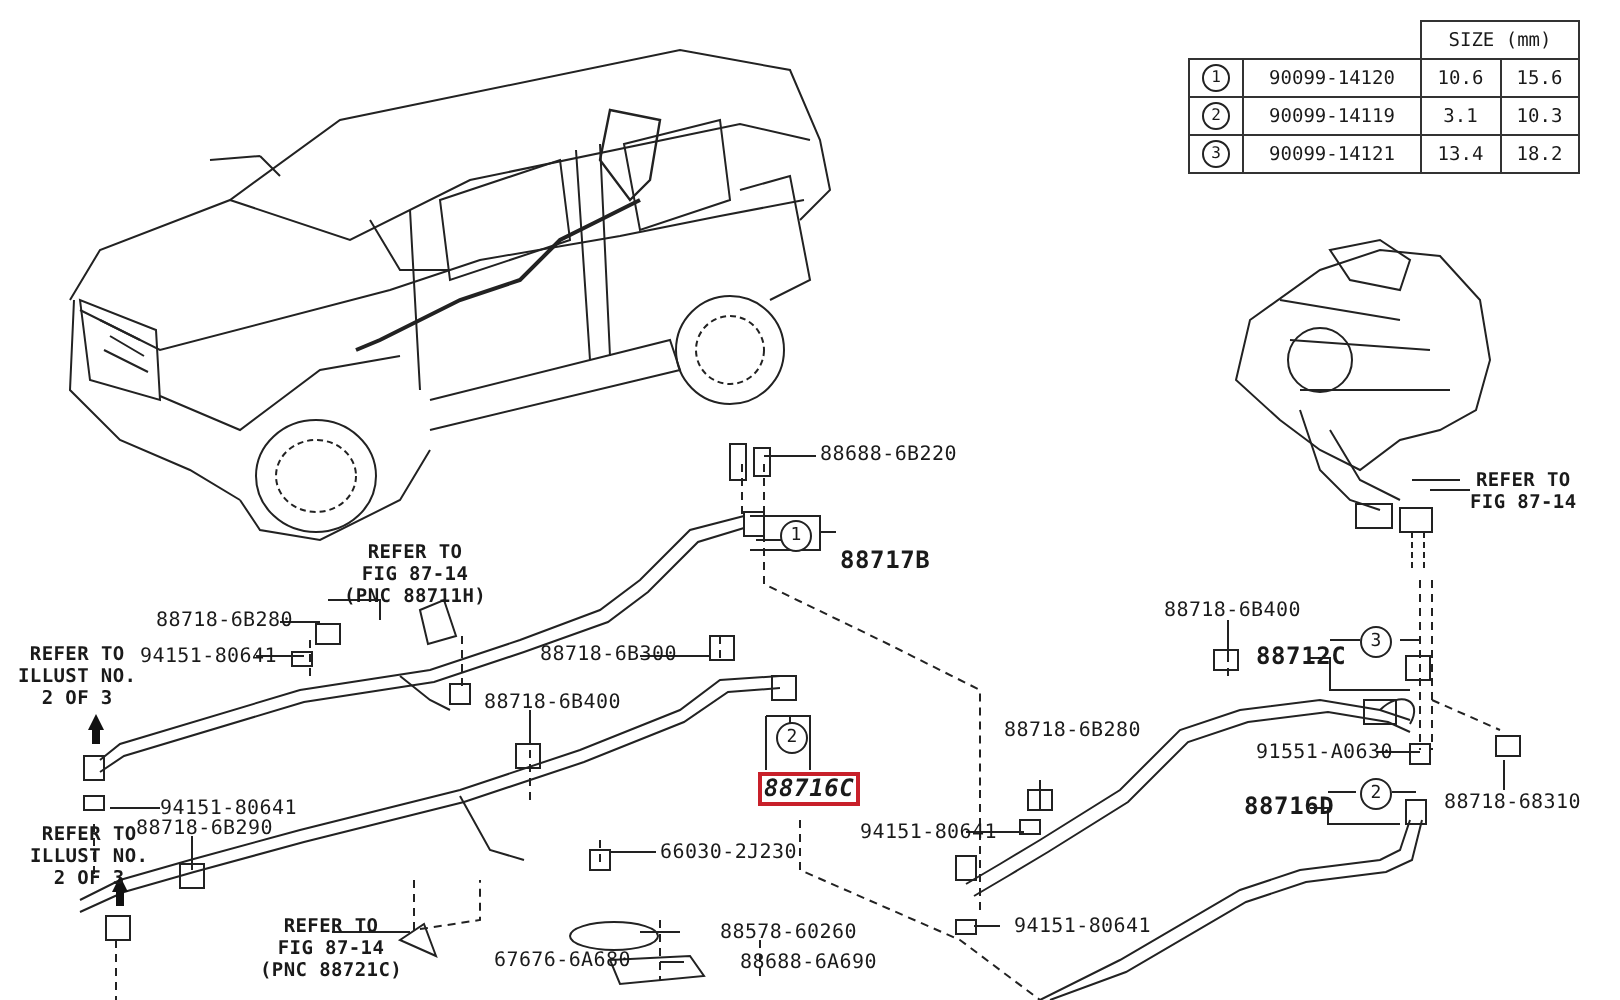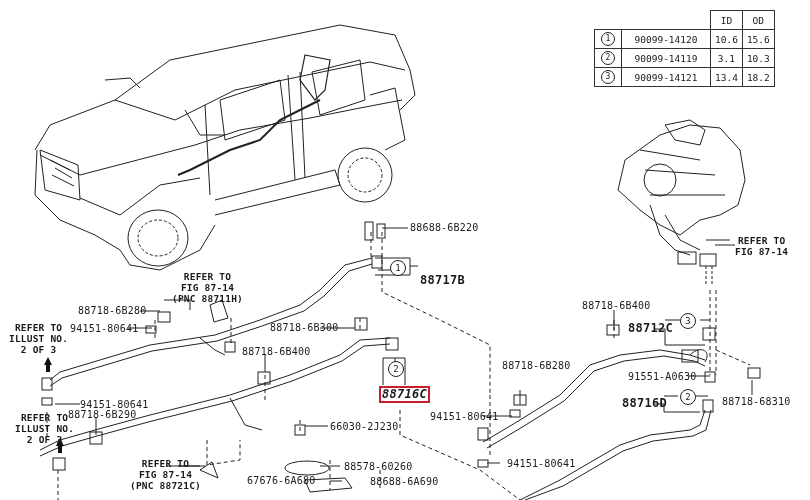--- a/index.html
+++ b/index.html
@@ -165,24 +165,23 @@
     <g fill="#111" stroke="none">
       <path d="M44 365 L48 357 L52 365 L50 365 L50 372 L46 372 L46 365 Z"></path>
       <path d="M56 446 L60 438 L64 446 L62 446 L62 453 L58 453 L58 446 Z"></path>
     </g>
 
   </g>
 </svg>
 
 <table class="size">
   <tbody>
-  <tr>
-    <td class="blank" colspan="2"></td>
-    <td>ID</td>
-    <td>OD</td>
+      <tr>
+    <td class="blank" colspan="2" style="width:100px"></td>
+    <td colspan="2" style="width:70px">SIZE (mm)</td>
   </tr>
   <tr>
     <td style="width:18px"><span class="circ">1</span></td>
     <td style="width:80px">90099-14120</td>
     <td>10.6</td>
     <td>15.6</td>
   </tr>
   <tr>
     <td><span class="circ">2</span></td>
     <td>90099-14119</td>
@@ -206,21 +205,21 @@
 <div class="lbl" style="left:70px;top:323px">94151-80641</div>
 <div class="lbl" style="left:270px;top:322px">88718-6B300</div>
 <div class="lbl" style="left:242px;top:346px">88718-6B400</div>
 <div class="lbl" style="left:80px;top:399px">94151-80641</div>
 <div class="lbl" style="left:68px;top:409px">88718-6B290</div>
 
 <div class="callout" style="left:388px;top:361px">2</div>
 <div class="lbl lbl-big hl" style="left: 382px; top: 389px; outline-color: rgb(200, 32, 42); font-style: italic;">88716C</div>
 
 <div class="lbl" style="left:330px;top:421px">66030-2J230</div>
-<div class="lbl" style="left:344px;top:461px">88578-60260</div>
+<div class="lbl" style="left:360px;top:461px">88578-60260</div>
 <div class="lbl" style="left:247px;top:475px">67676-6A680</div>
 <div class="lbl" style="left:370px;top:476px">88688-6A690</div>
 
 <div class="lbl" style="left:582px;top:300px">88718-6B400</div>
 <div class="lbl lbl-big" style="left:628px;top:323px">88712C</div>
 <div class="callout" style="left:680px;top:313px">3</div>
 <div class="lbl" style="left:502px;top:360px">88718-6B280</div>
 <div class="lbl" style="left:628px;top:371px">91551-A0630</div>
 <div class="lbl" style="left:430px;top:411px">94151-80641</div>
 <div class="lbl lbl-big" style="left:622px;top:398px">88716D</div>

